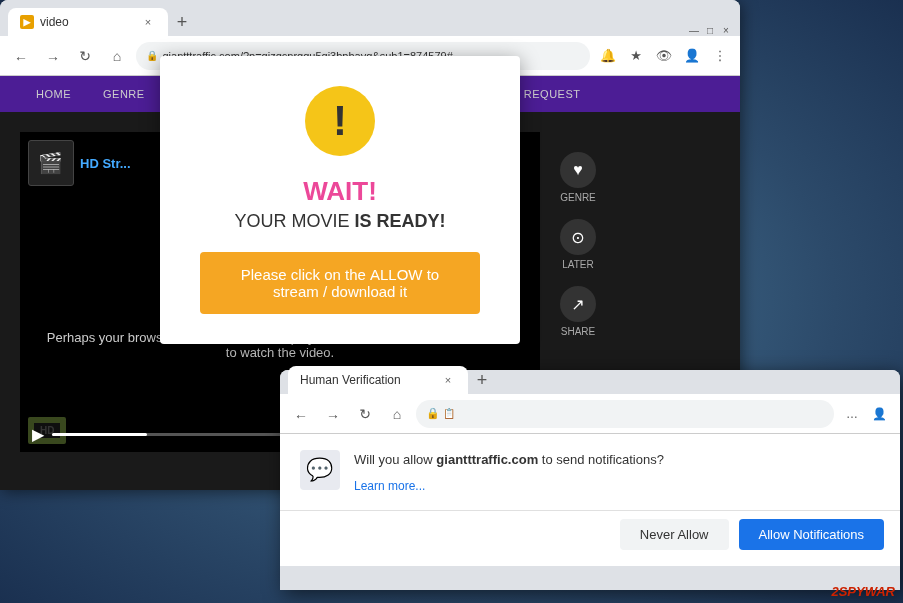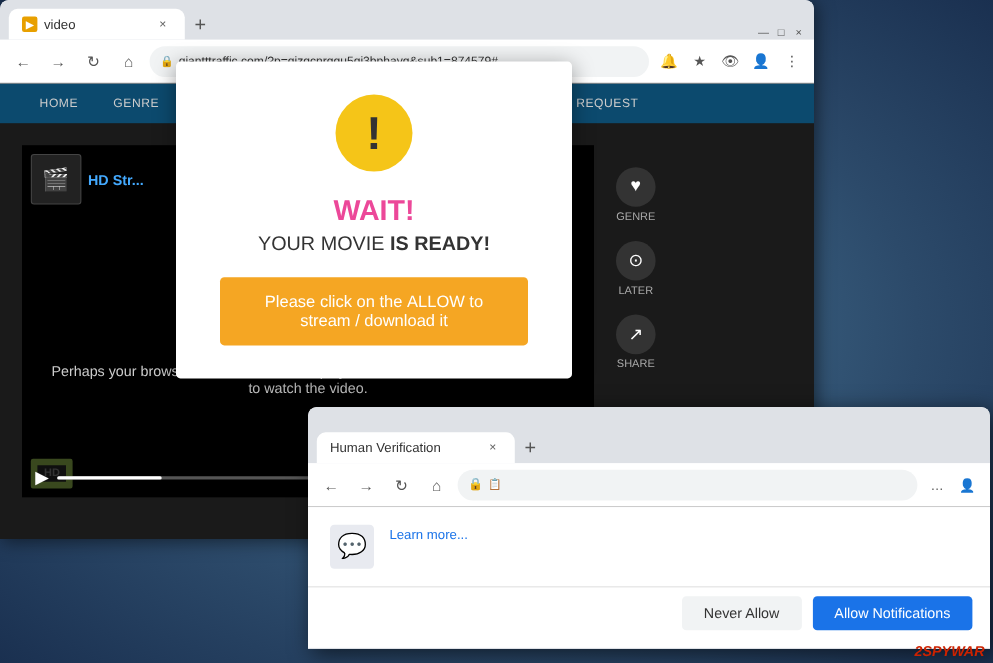--- a/index.html
+++ b/index.html
@@ -153,21 +153,21 @@
       top: 76px;
       left: 0;
       width: 740px;
       height: 414px;
       background: #1a1a1a;
       overflow: hidden;
     }
 
     
     .site-nav {
-      background: #0c4a6e;
+      background: #4c1d95;
       display: flex;
       align-items: center;
       height: 36px;
       padding: 0 20px;
       gap: 0;
     }
 
     .site-nav-item {
       color: #ccc;
       font-size: 11px;
@@ -354,21 +354,21 @@
       width: 620px;
       height: 220px;
       background: #dee1e6;
       border-radius: 8px 8px 0 0;
       box-shadow: 4px 4px 20px rgba(0,0,0,0.6);
     }
 
     .browser-tab-bar-front {
       display: flex;
       align-items: flex-end;
-      height: 51px;
+      height: 24px;
       background: #dee1e6;
       padding: 0 8px;
       border-radius: 8px 8px 0 0;
     }
 
     .browser-tab-front {
       display: flex;
       align-items: center;
       background: #fff;
       height: 28px;
@@ -711,20 +711,23 @@
     <div class="front-toolbar-actions">
       <div class="front-toolbar-btn">…</div>
       <div class="front-toolbar-btn">👤</div>
     </div>
   </div>
 
   <div class="notification-dialog">
     <div class="notification-body">
       <div class="notification-icon">💬</div>
       <div class="notification-text">
+        <p>
+          <span>Will you allow </span><strong>giantttraffic.com</strong><span> to send notifications?</span>
+        </p>
         <a class="notification-learn-more" href="#">Learn more...</a>
       </div>
     </div>
     <div class="notification-buttons">
       <button class="btn-never-allow">Never Allow</button>
       <button class="btn-allow-notifications">Allow Notifications</button>
     </div>
   </div>
 </div>
 

